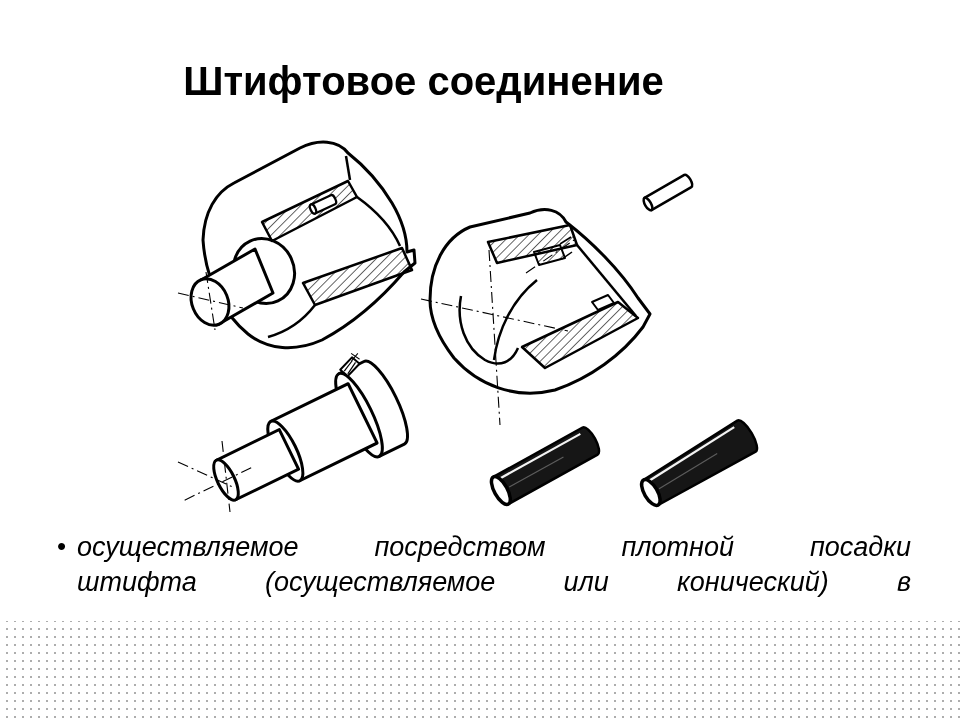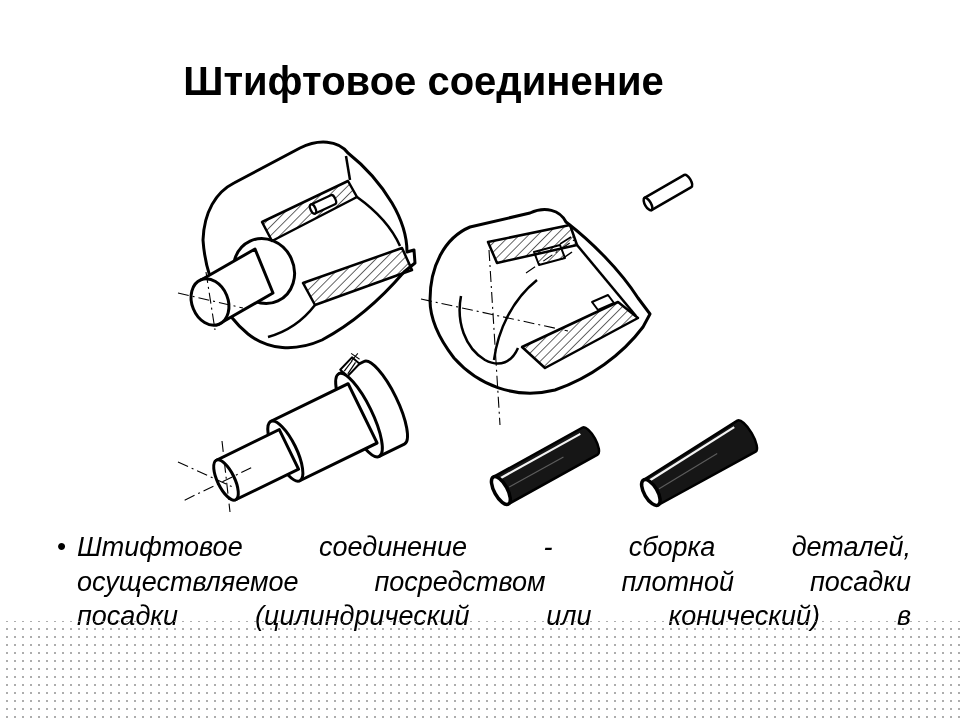--- a/index.html
+++ b/index.html
@@ -117,18 +117,17 @@
   <g transform="translate(650,493) rotate(-30.5)">
     <path class="dark" d="M0,-14.5 L112,-18 A6,18 0 0 1 112,18 L0,14.5 Z"></path>
     <path d="M6,-11 L106,-14" stroke="#fff" stroke-width="2.2" opacity="0.95" fill="none"></path>
     <path d="M10,1 L78,0" stroke="#fff" stroke-width="1.2" opacity="0.3" fill="none"></path>
     <ellipse cx="1" cy="0" rx="6.5" ry="14.5" fill="#fff" stroke="#000" stroke-width="3.5"></ellipse>
   </g>
 </svg>
 
 <div class="bullet-block">
   <span class="bullet-marker">•</span>
-  <div class="jline">Штифтовое соединение - сборка деталей,</div>
   <div class="jline">осуществляемое посредством плотной посадки</div>
-  <div class="jline">посадки (цилиндрический или конический) в</div>
+  <div class="jline">штифта (осуществляемое или конический) в</div>
 </div>
 
 <div class="dot-overlay"></div>
 
 </body></html>

